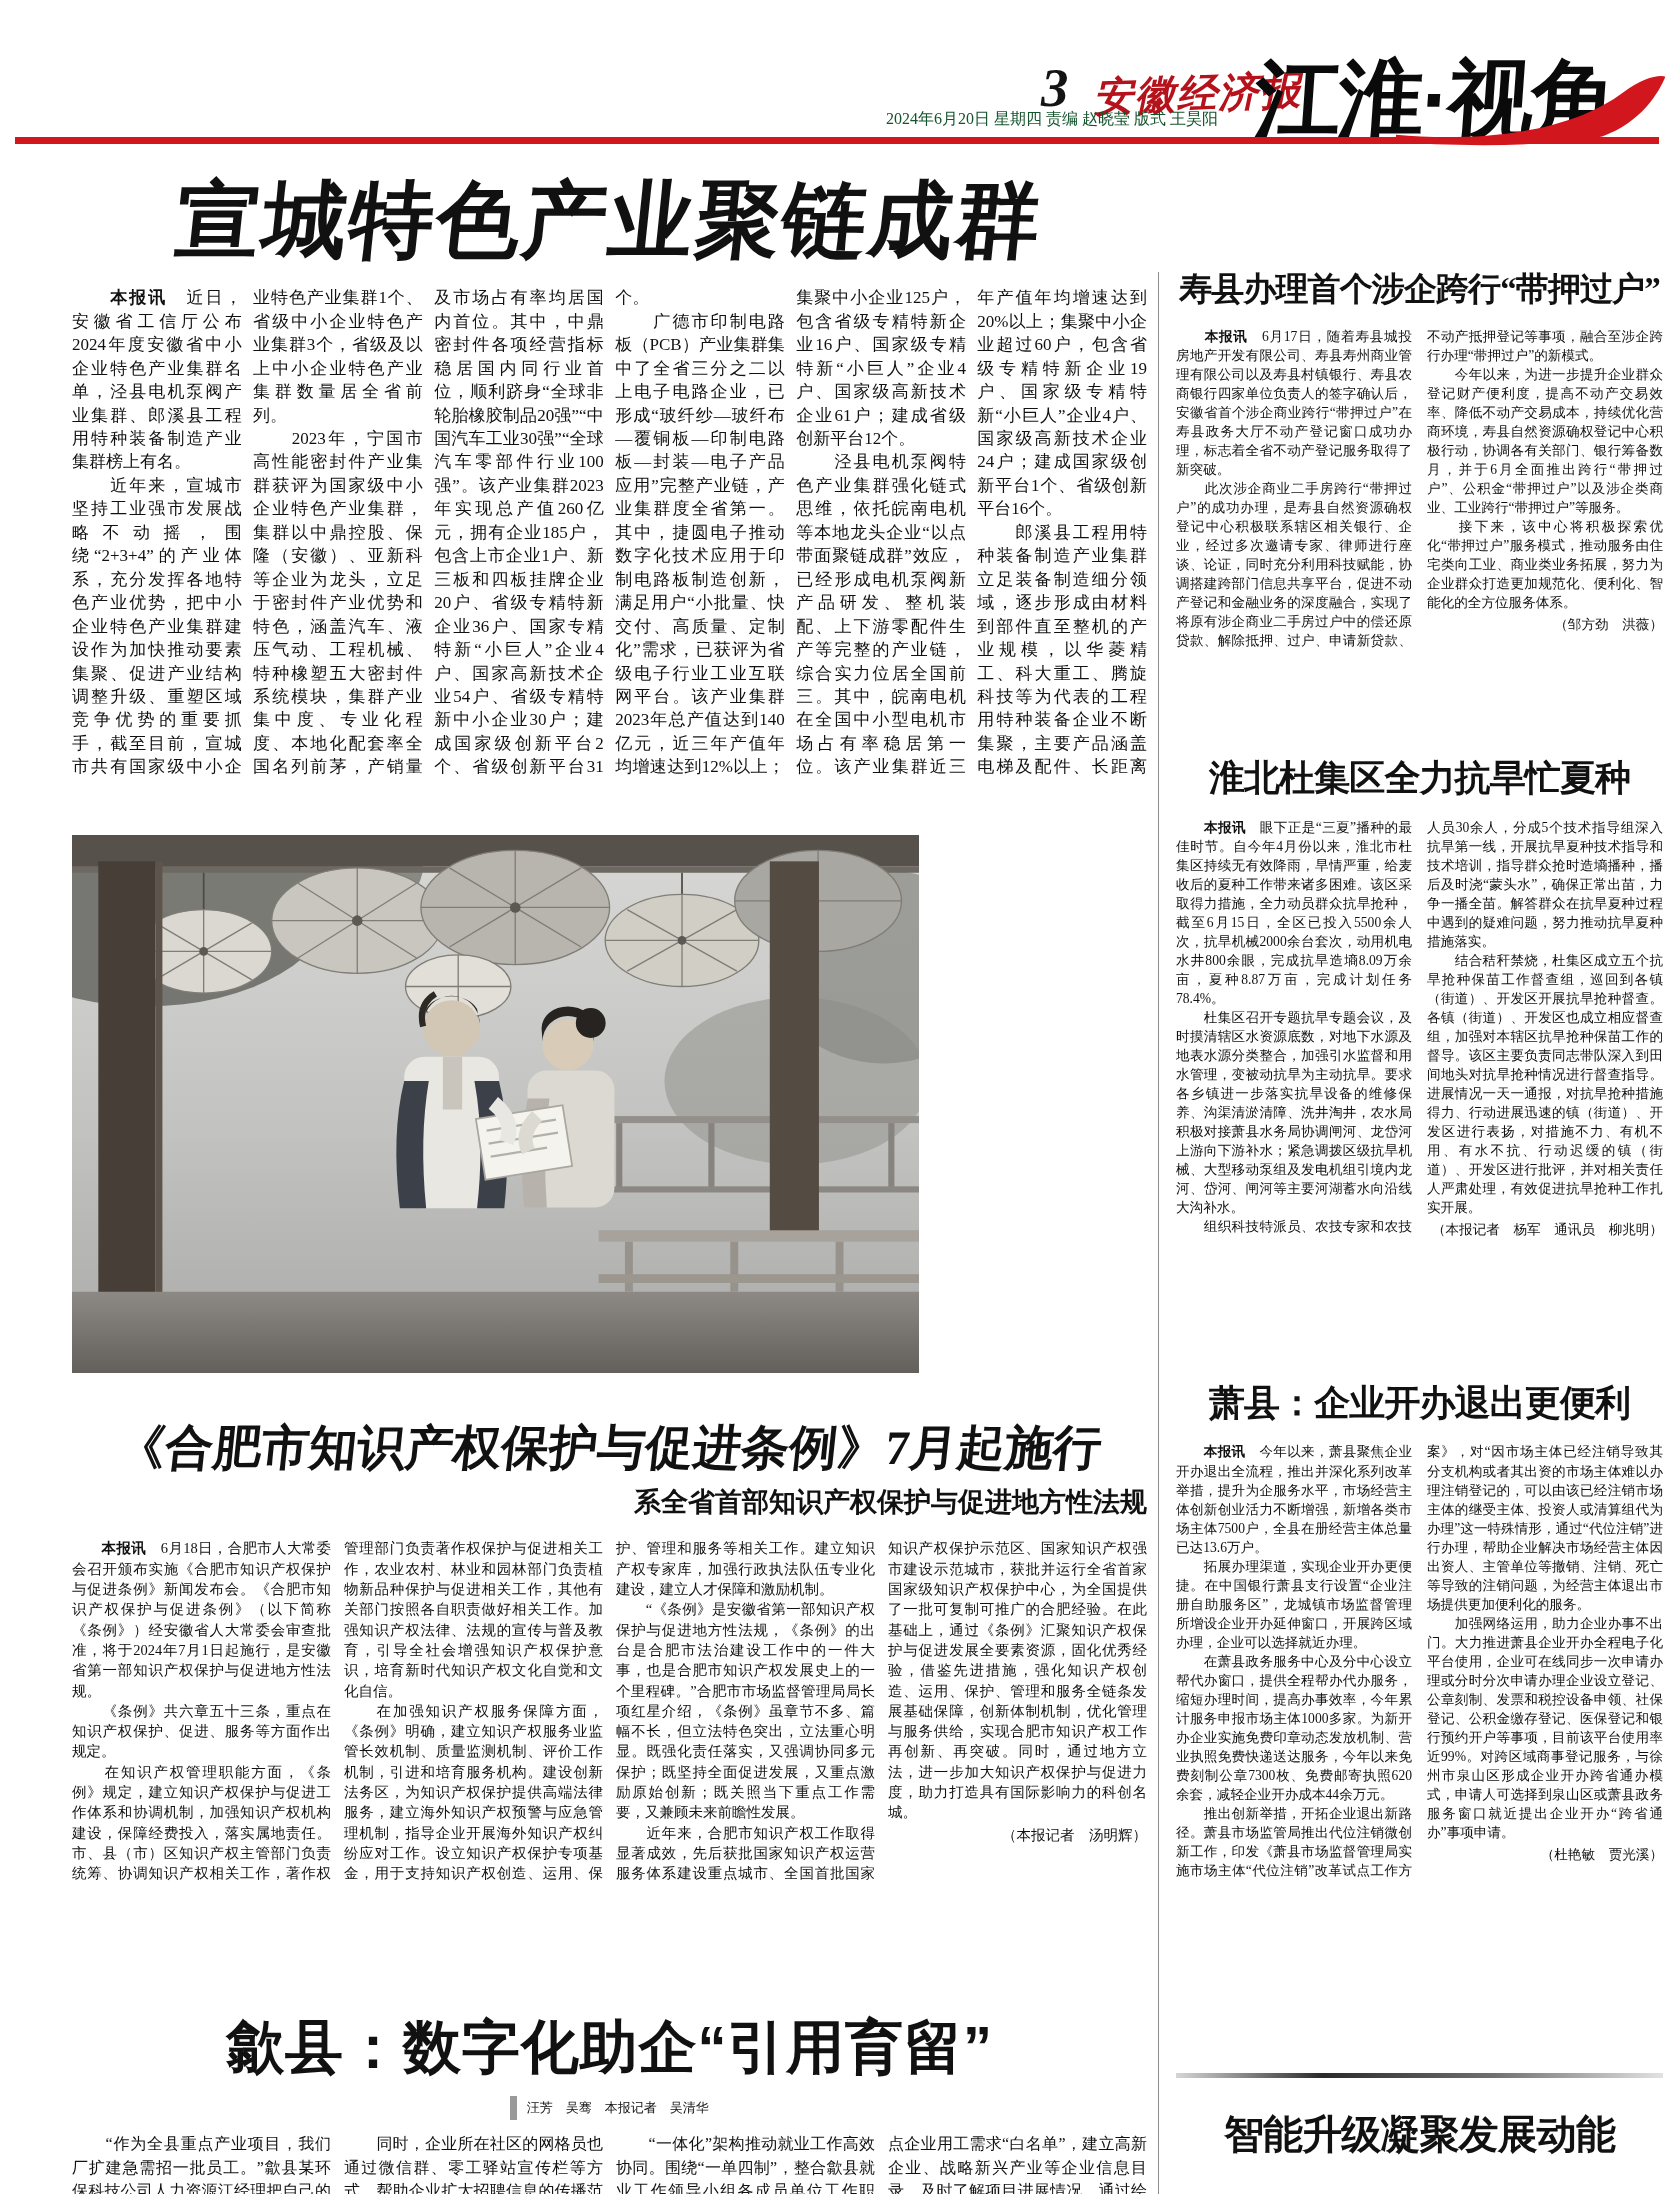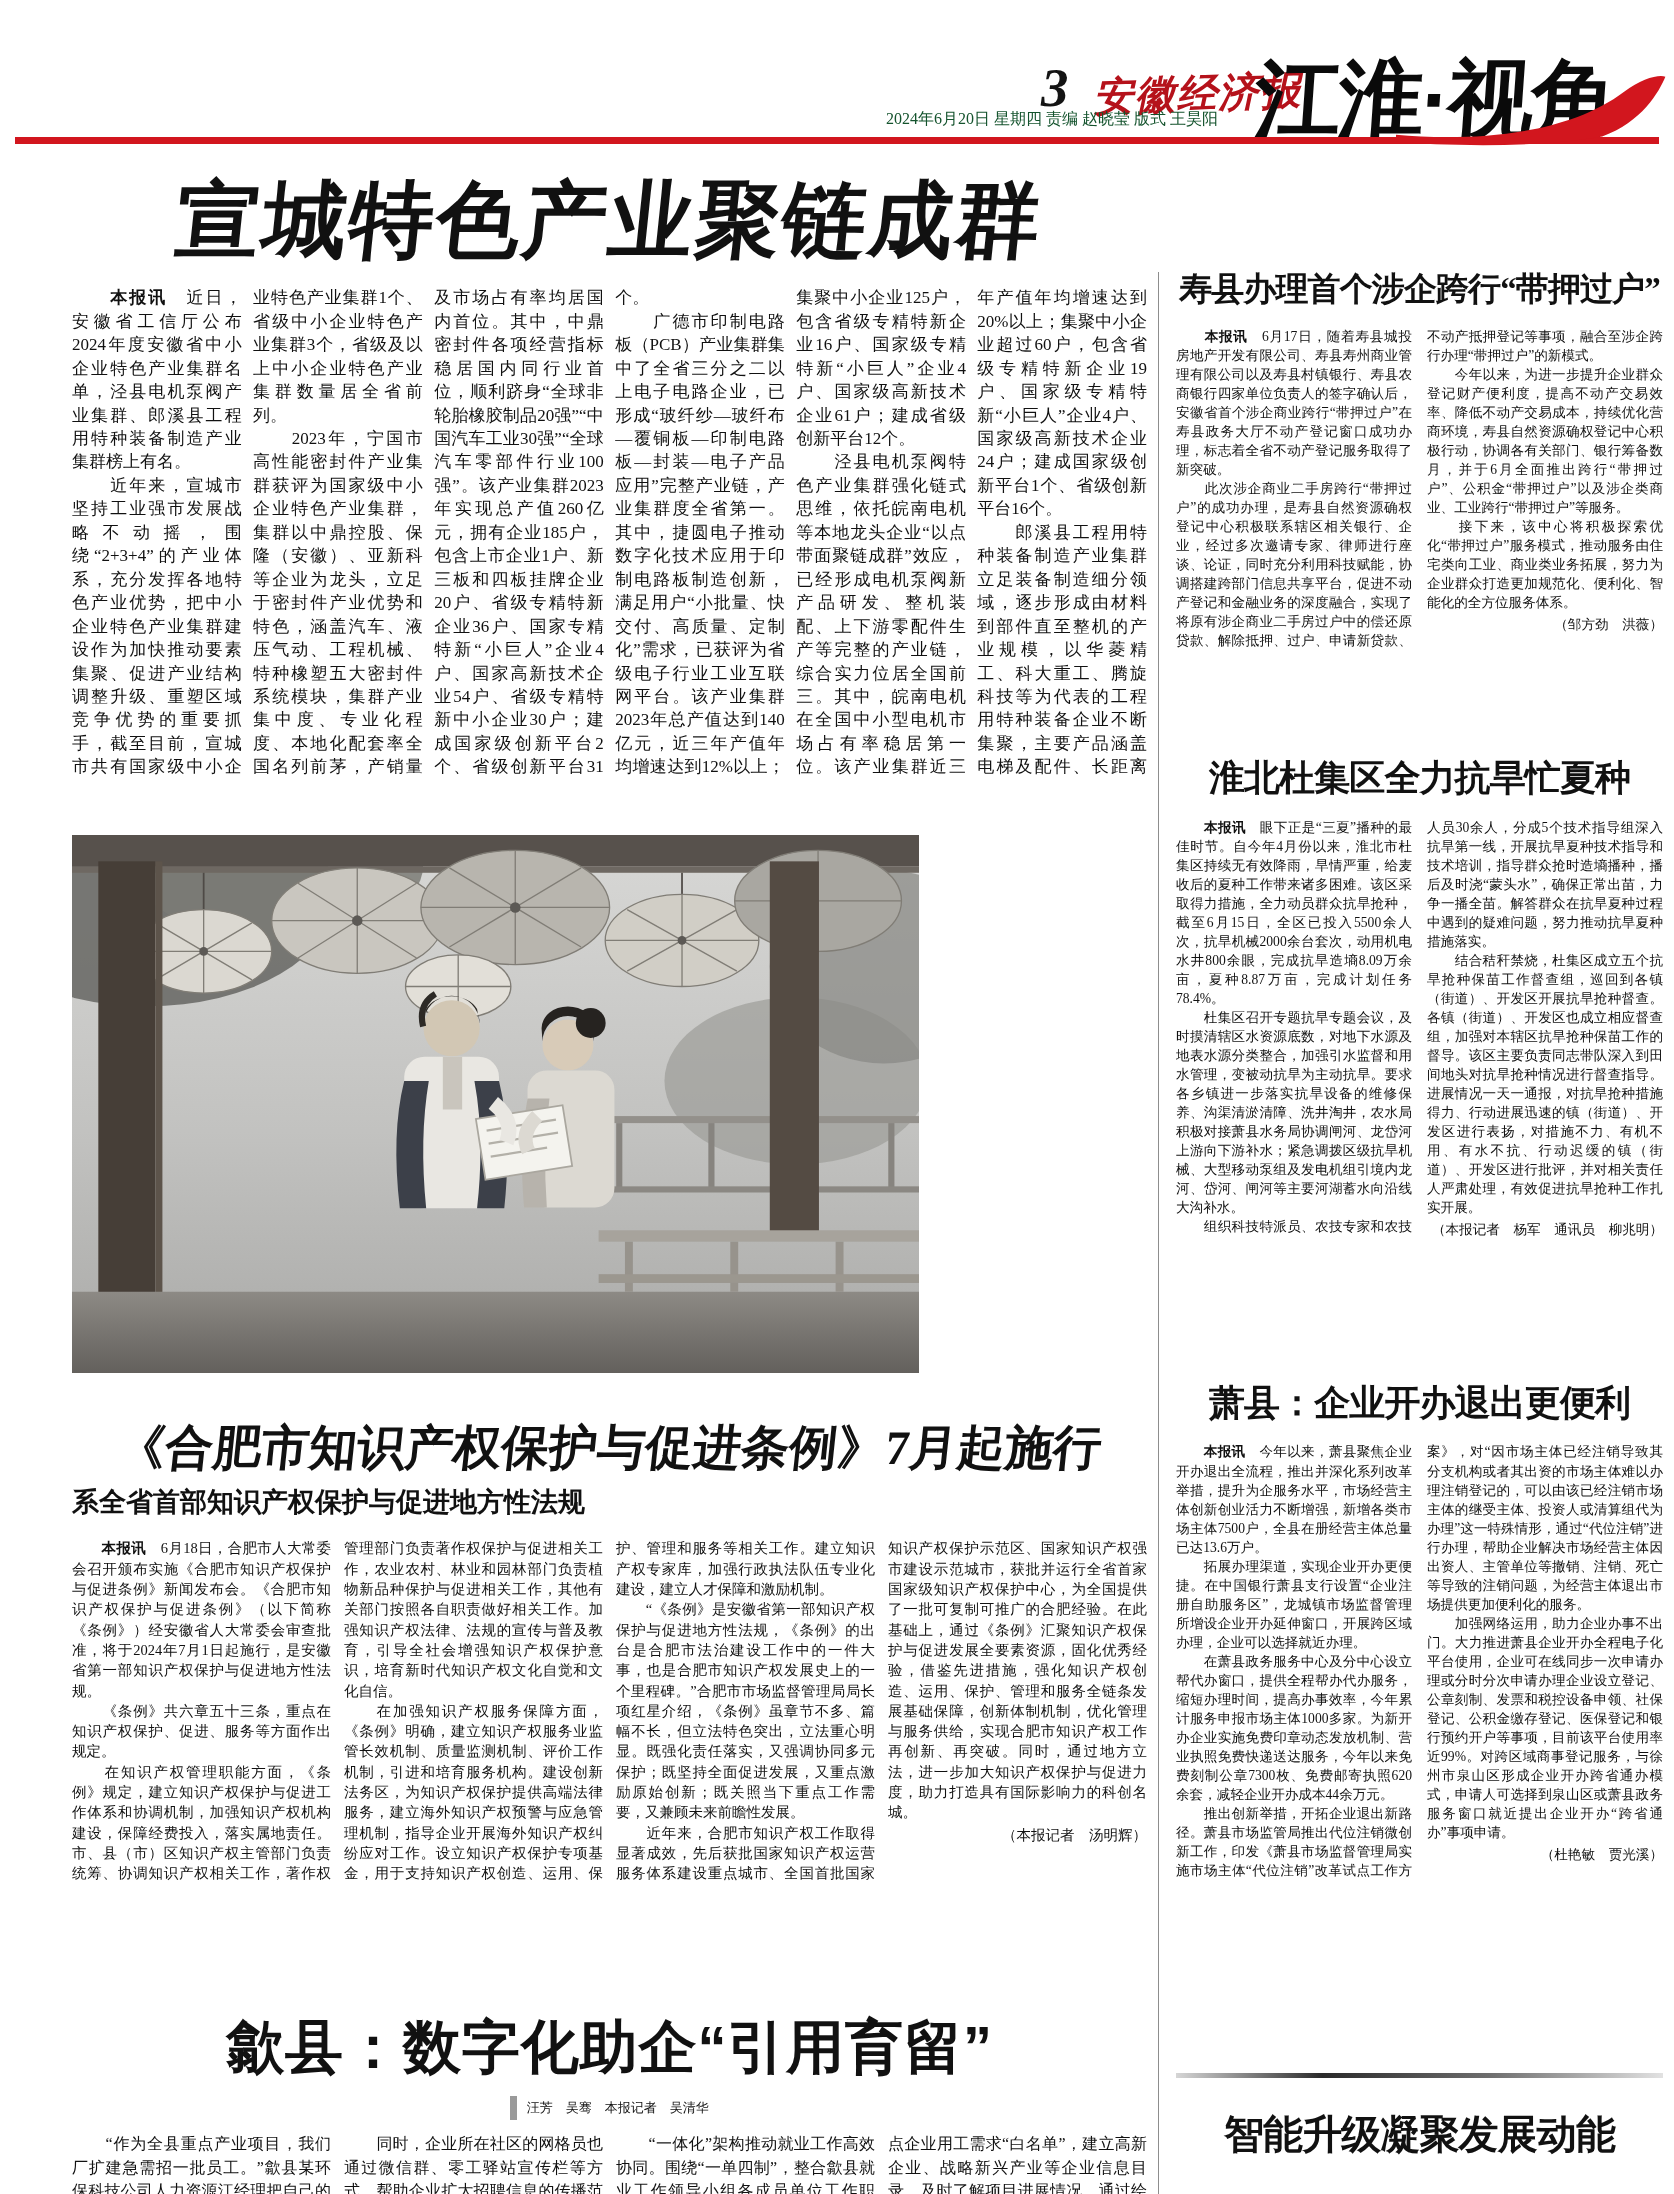--- a/index.html
+++ b/index.html
@@ -18,21 +18,21 @@
   .red-swoosh{position:absolute;top:74px;left:1396px;width:272px;height:75px;}
   
   .vrule{position:absolute;left:1158px;top:272px;width:0.9px;height:2330px;background:#8d8d8d;}
   .leftcol{position:absolute;left:72px;top:173px;width:1075px;}
   .rightcol{position:absolute;left:1176px;top:268px;width:487px;}
   
   .h-lead{font-size:84px;font-weight:900;text-align:center;letter-spacing:2.6px;
           transform:skewX(-6deg);line-height:1.15;white-space:nowrap;}
   .h-mid{font-size:48px;font-weight:900;text-align:center;letter-spacing:0px;
          transform:skewX(-6deg);margin-top:44px;line-height:1.3;white-space:nowrap;}
-  .h-sub{font-size:27px;font-weight:700;text-align:left;margin-top:4.4px;}
+  .h-sub{font-size:27px;font-weight:700;text-align:right;margin-top:4.4px;}
   .h-box{font-size:58px;font-weight:900;text-align:center;margin-top:11.4px;line-height:1.3;
          font-family:"Liberation Sans","DejaVu Sans",sans-serif;letter-spacing:0.9px;white-space:nowrap;}
   .h-right{font-size:33px;font-weight:900;text-align:center;letter-spacing:-0.9px;
            line-height:1.3;white-space:nowrap;}
   .h-right.sm{font-size:36px;margin-top:13px;}
   
   .flow{white-space:pre-line;}
   .body{text-align:justify;}
   .lede{font-weight:bold;font-family:"Liberation Sans","DejaVu Sans",sans-serif;}
   .lead-body{margin-top:16.7px;column-count:6;column-gap:11.4px;height:509px;

